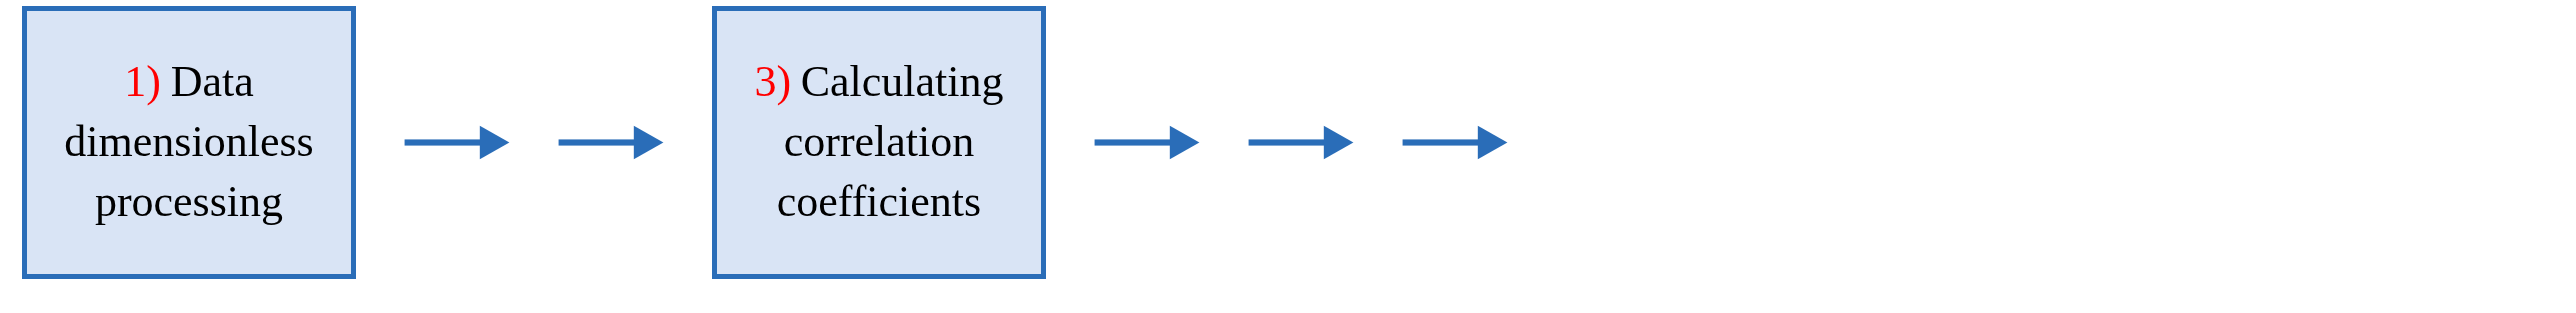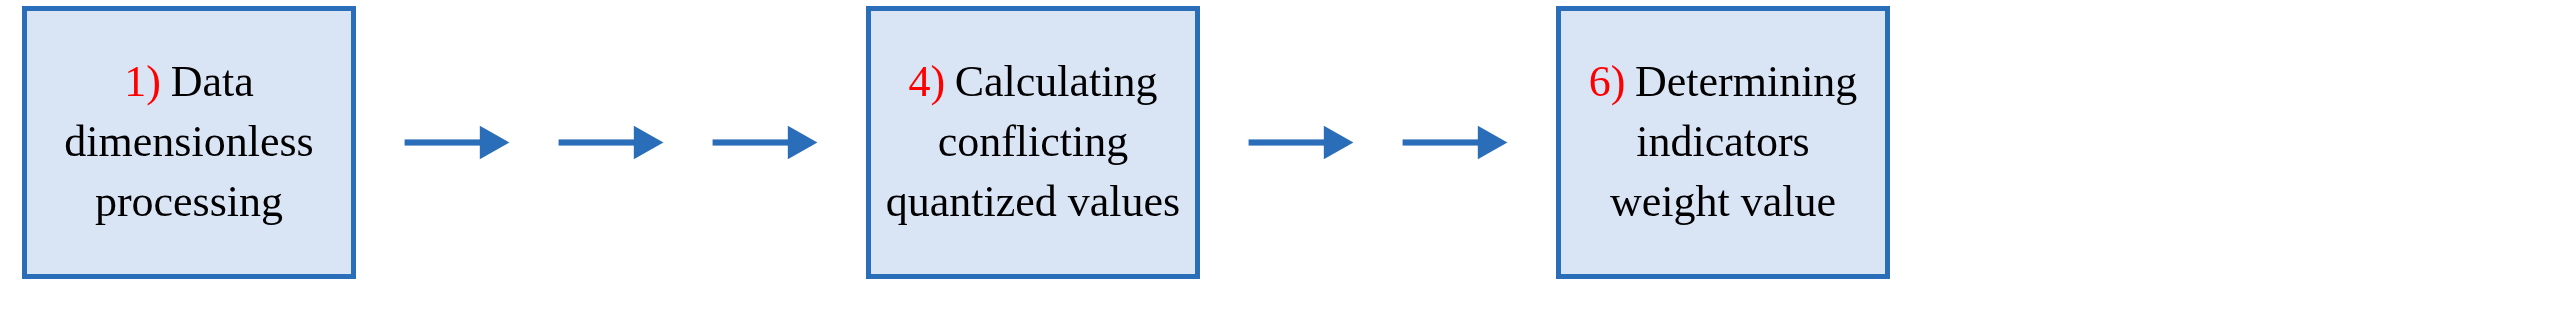--- a/index.html
+++ b/index.html
@@ -72,46 +72,43 @@
     </div>
 
 
     <div class="arrow">
       <svg width="106" height="37" viewBox="0 0 170 60" aria-hidden="true">
         <rect x="0" y="25" width="126" height="10" fill="#2a6db8"></rect>
         <polygon points="122,3 170,30 122,57" fill="#2a6db8"></polygon>
       </svg>
     </div>
 
-
-    <div class="arrow">
-      <svg width="106" height="37" viewBox="0 0 170 60" aria-hidden="true">
-        <rect x="0" y="25" width="126" height="10" fill="#2a6db8"></rect>
-        <polygon points="122,3 170,30 122,57" fill="#2a6db8"></polygon>
-      </svg>
-    </div>
-
     <div class="step-box">
-      <div class="step-text"><span class="step-number">4)</span><span>Calculating conflicting quantized values</span></div>
+      <div class="step-text"><span class="step-number">3)</span><span>Calculating correlation coefficients</span></div>
     </div>
 
     <div class="arrow">
       <svg width="106" height="37" viewBox="0 0 170 60" aria-hidden="true">
         <rect x="0" y="25" width="126" height="10" fill="#2a6db8"></rect>
         <polygon points="122,3 170,30 122,57" fill="#2a6db8"></polygon>
       </svg>
     </div>
 
 
     <div class="arrow">
       <svg width="106" height="37" viewBox="0 0 170 60" aria-hidden="true">
         <rect x="0" y="25" width="126" height="10" fill="#2a6db8"></rect>
         <polygon points="122,3 170,30 122,57" fill="#2a6db8"></polygon>
       </svg>
     </div>
 
-    <div class="step-box">
-      <div class="step-text"><span class="step-number">6)</span><span>Determining indicators weight value</span></div>
+
+    <div class="arrow">
+      <svg width="106" height="37" viewBox="0 0 170 60" aria-hidden="true">
+        <rect x="0" y="25" width="126" height="10" fill="#2a6db8"></rect>
+        <polygon points="122,3 170,30 122,57" fill="#2a6db8"></polygon>
+      </svg>
     </div>
+
 
   </div>
 </div>
 
 
 </body></html>

